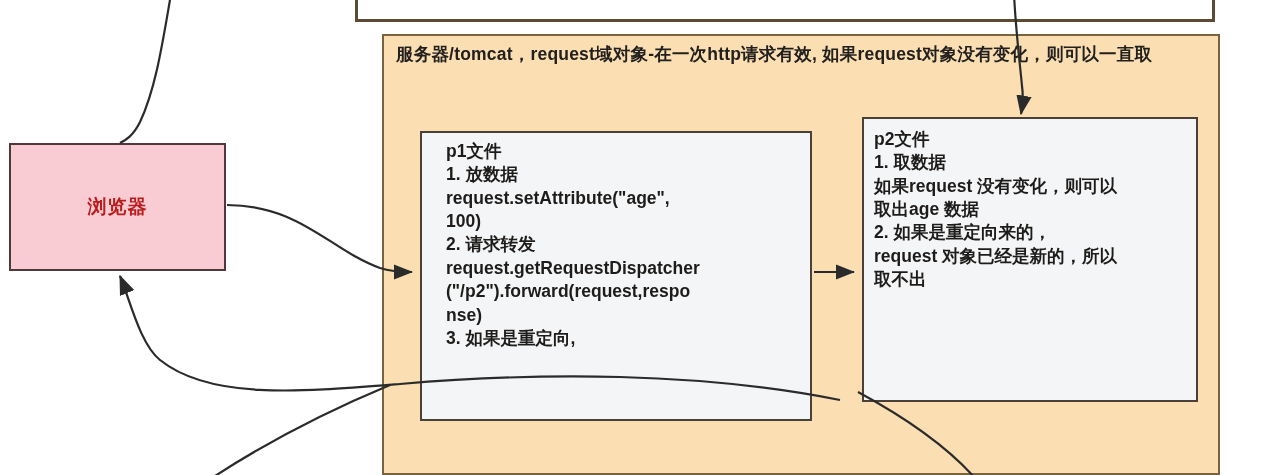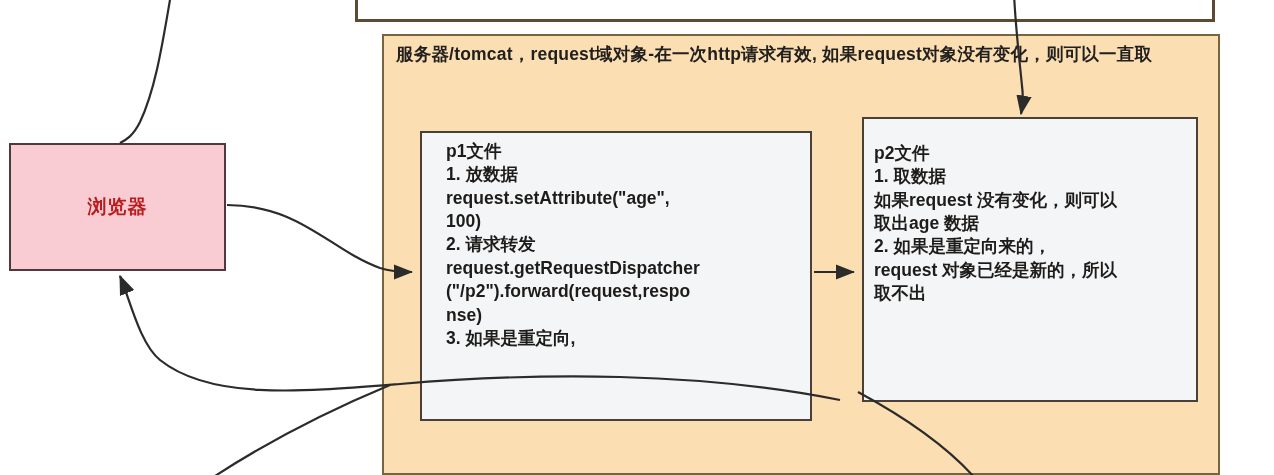--- a/index.html
+++ b/index.html
@@ -80,21 +80,21 @@
     border: 2px solid #4A4037;
     padding: 7px 0 0 24px;
   }
   #p2-box {
     left: 862px;
     top: 117px;
     width: 336px;
     height: 285px;
     background: #F4F5F6;
     border: 2px solid #4A4037;
-    padding: 23px 0 0 10px;
+    padding: 9px 0 0 10px;
   }
   .code-text {
     font-size: 17.5px;
     font-weight: bold;
     color: #1E1C1A;
     line-height: 1.335;
     letter-spacing: 0px;
     white-space: pre-wrap;
     word-break: break-word;
   }

